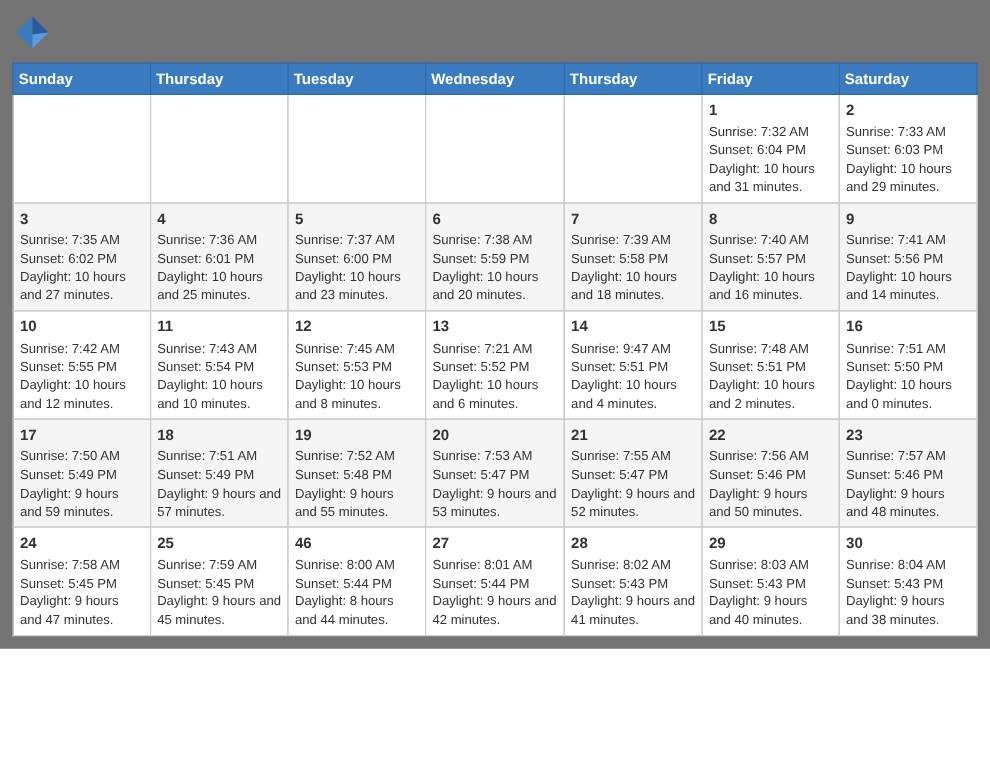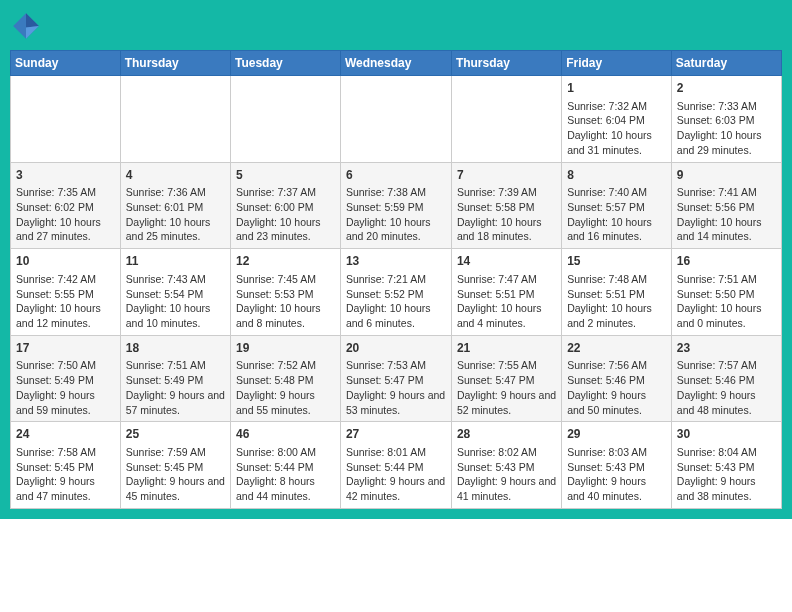--- a/index.html
+++ b/index.html
@@ -4,21 +4,21 @@
   <style>
     * { box-sizing: border-box; margin: 0; padding: 0; }
     body {
       font-family: Arial, sans-serif;
       background: #fff;
       width: 792px;
       min-height: 612px;
     }
     .page {
       width: 792px;
-      background: #14b8a6;
+      background: #737373;
       padding: 10px;
     }
     .header {
       display: flex;
       justify-content: space-between;
       align-items: flex-start;
       margin-bottom: 8px;
     }
     .logo {
       display: flex;
@@ -208,21 +208,21 @@
             <div>Daylight: 10 hours and 8 minutes.</div>
           </td>
           <td>
             <span class="day-number">13</span>
             <div>Sunrise: 7:21 AM</div>
             <div>Sunset: 5:52 PM</div>
             <div>Daylight: 10 hours and 6 minutes.</div>
           </td>
           <td>
             <span class="day-number">14</span>
-            <div>Sunrise: 7:47 AM</div>
+            <div>Sunrise: 9:47 AM</div>
             <div>Sunset: 5:51 PM</div>
             <div>Daylight: 10 hours and 4 minutes.</div>
           </td>
           <td>
             <span class="day-number">15</span>
             <div>Sunrise: 7:48 AM</div>
             <div>Sunset: 5:51 PM</div>
             <div>Daylight: 10 hours and 2 minutes.</div>
           </td>
           <td>

